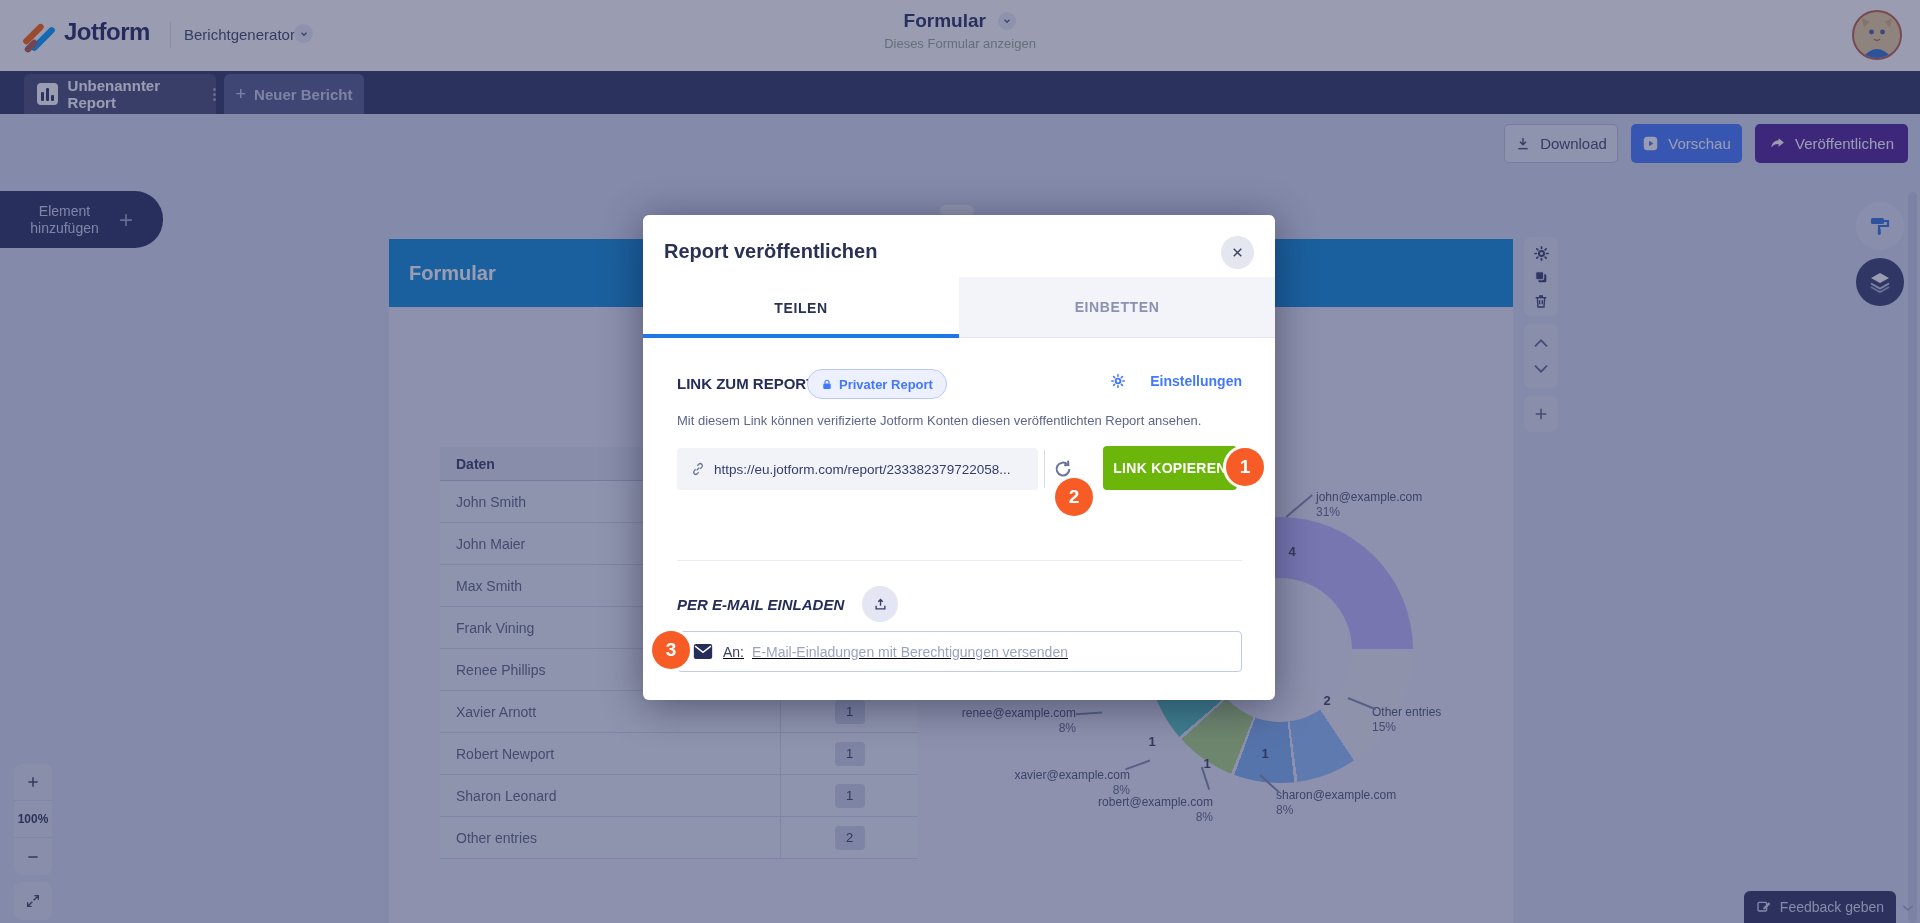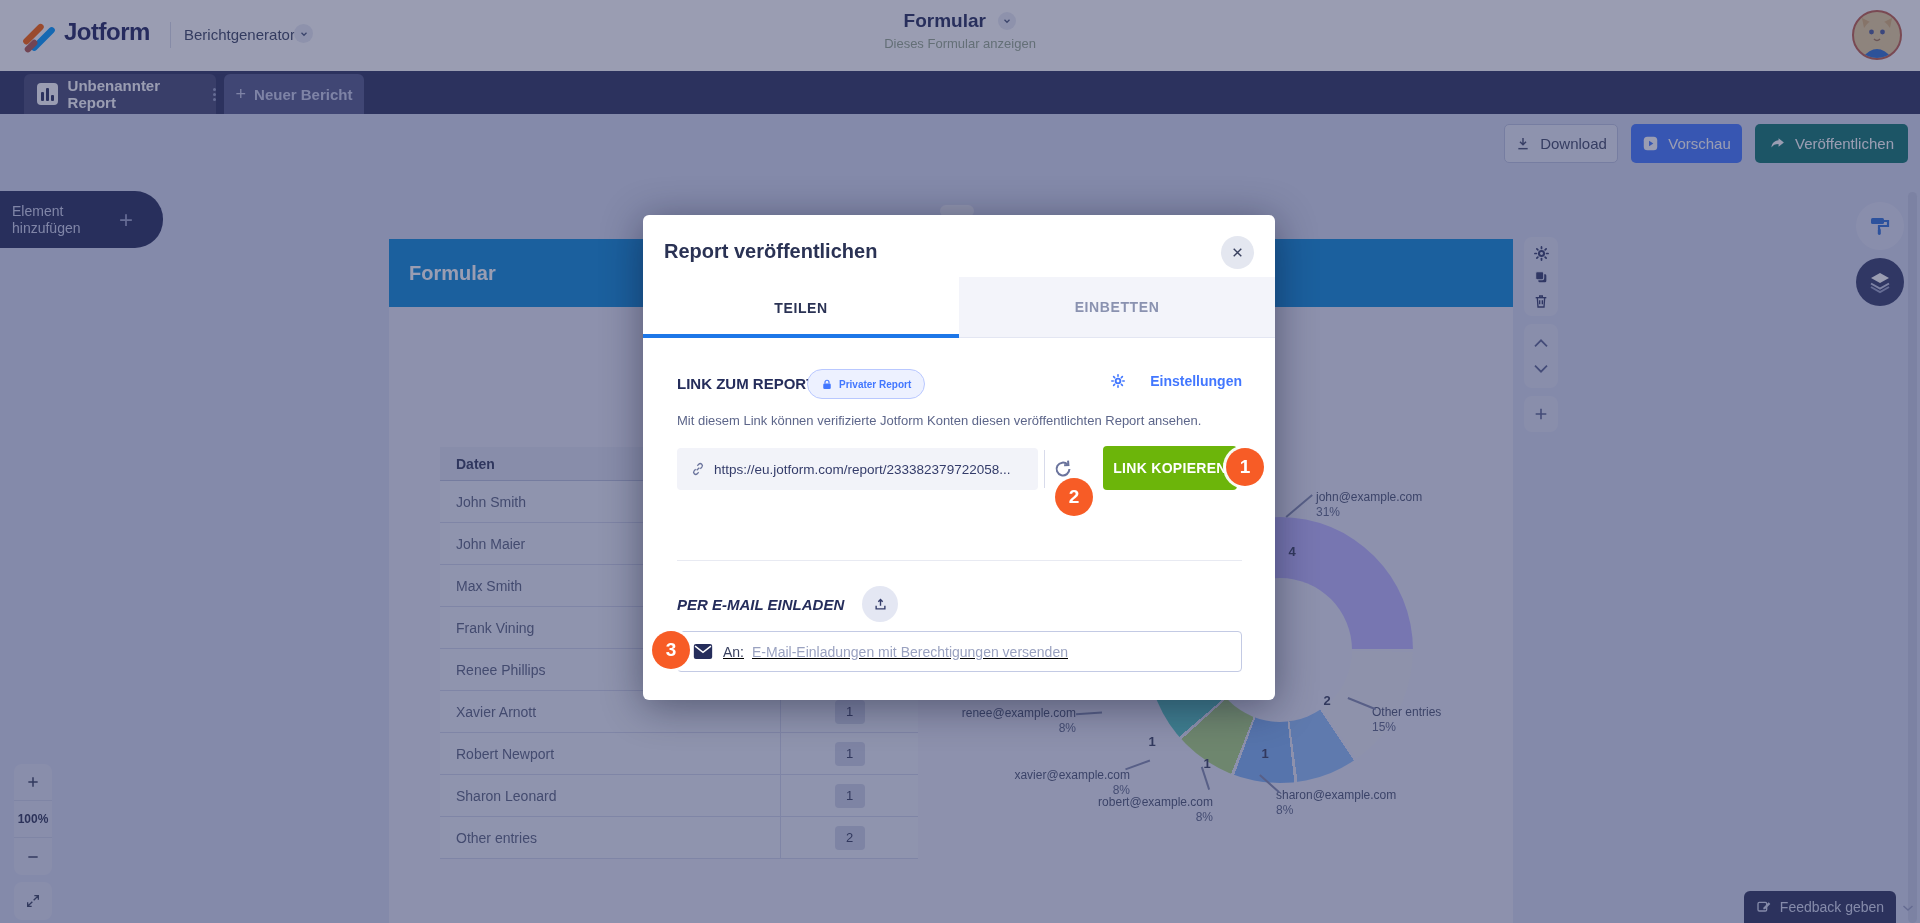--- a/index.html
+++ b/index.html
@@ -49,26 +49,26 @@
                      color:#3e4766; font-family:"Liberation Sans", sans-serif; }
   .searchbox input::placeholder { color:#98a0bf; }
   .search-ic { margin:0 10px 0 12px; }
   .filter-part { display:flex; align-items:center; gap:7px; padding:0 16px; height:100%;
                  border-left:1px solid #d9dcef; cursor:pointer; }
   .filter-part span { font-size:15px; color:#3e4766; }
   .tb-btn { position:absolute; top:10px; height:39px; border-radius:5px; display:flex;
             align-items:center; justify-content:center; gap:9px; font-size:15px; cursor:pointer; }
   .btn-download { left:1504px; width:114px; background:#e9ecf7; border:1px solid #bac1de; color:#3e4766; }
   .btn-preview { left:1631px; width:111px; background:#4277ff; color:#ffffff; }
-  .btn-publish { left:1755px; width:153px; background:#0f766e; color:#ffffff; }
+  .btn-publish { left:1755px; width:153px; background:#4c1d95; color:#ffffff; }
 
   
   .add-el { left:0; top:191px; width:163px; height:57px; background:#252d5b;
             border-radius:0 28px 28px 0; display:flex; align-items:center; cursor:pointer; }
-  .add-el .txt { width:105px; margin-left:12px; font-size:14px; line-height:17px; color:#cdd2ea; }
+  .add-el .txt { width:105px; margin-left:12px; text-align:center; font-size:14px; line-height:17px; color:#cdd2ea; }
   .add-el .plus { font-size:24px; color:#9aa1c6; margin-left:2px; font-weight:300; }
 
   .card-body { left:389px; top:307px; width:1124px; height:616px; background:#e6e9f6; }
   .card-head { left:389px; top:239px; width:1124px; height:68px; background:#0c8ad8;
                display:flex; align-items:center; }
   .card-head span { margin-left:20px; font-size:20px; font-weight:700; color:#ffffff; }
   .gray-chip { left:940px; top:205px; width:34px; height:12px; border-radius:6px; background:#eef0f8; }
 
   
   .dtable { left:440px; top:447px; width:478px; }
@@ -127,21 +127,21 @@
   .m-tabs { position:absolute; left:0; top:62px; width:632px; height:61px; display:flex; }
   .m-tab { flex:1; display:flex; align-items:center; justify-content:center; font-size:14px;
            font-weight:700; letter-spacing:0.6px; cursor:pointer; position:relative; }
   .m-tab-share { color:#2a3254; background:#ffffff; }
   .m-tab-share::after { content:""; position:absolute; left:0; bottom:0; width:100%; height:4px; background:#1d77e8; }
   .m-tab-embed { color:#8a92b0; background:#f3f4fa; border-bottom:1px solid #e3e6f2; }
 
   .m-link-label { position:absolute; left:34px; top:160px; font-size:15px; font-weight:800; color:#252d5b; }
   .m-pill { position:absolute; left:164px; top:154px; height:30px; padding:0 13px; border-radius:15px;
             background:#edf1ff; border:1px solid #b9c8ff; display:flex; align-items:center; gap:6px; }
-  .m-pill span { font-size:10px; font-weight:700; color:#4277ff; }
+  .m-pill span { font-size:13px; font-weight:700; color:#4277ff; }
   .m-settings { position:absolute; right:33px; top:158px; display:flex; align-items:center; gap:24px; cursor:pointer; }
   .m-settings span { font-size:14px; font-weight:600; color:#4277ff; }
   .m-desc { position:absolute; left:34px; top:198px; font-size:13px; color:#5d668a; }
 
   .m-urlbox { position:absolute; left:34px; top:233px; width:361px; height:42px; background:#f2f3f9;
               border-radius:4px; display:flex; align-items:center; }
   .m-urlbox span { font-size:13.5px; color:#343c6a; margin-left:8px; white-space:nowrap; overflow:hidden; }
   .m-url-divider { position:absolute; left:401px; top:235px; width:1px; height:38px; background:#d8dbeb; }
   .m-refresh { position:absolute; left:409px; top:243px; width:22px; height:22px; cursor:pointer; color:#6a739c; }
   .m-copy { position:absolute; left:460px; top:231px; width:134px; height:44px; border-radius:4px;

